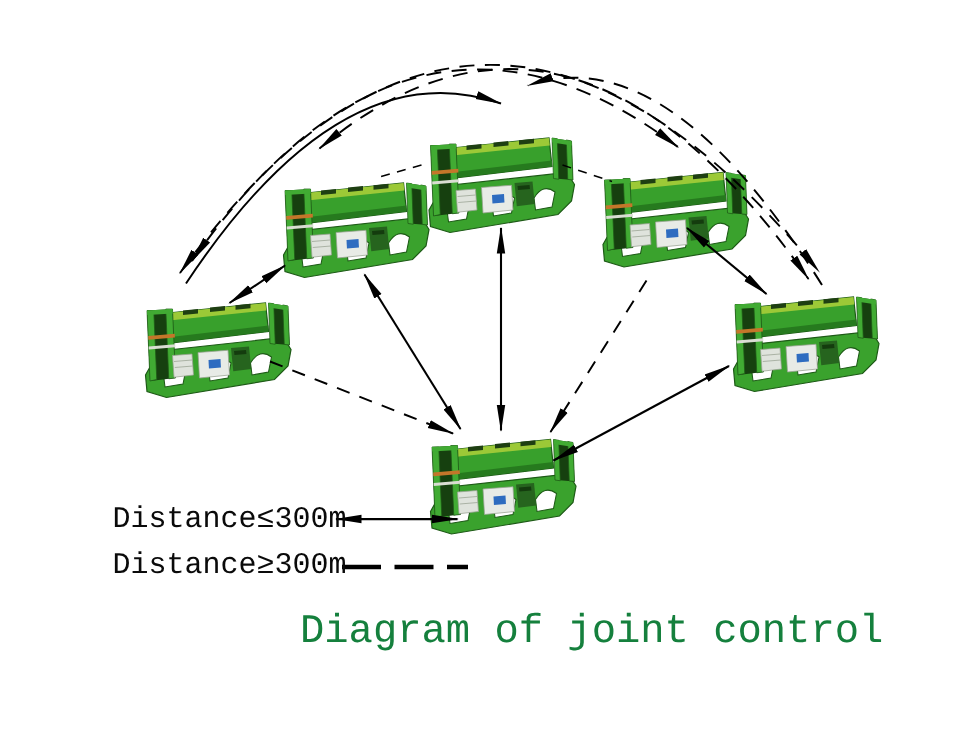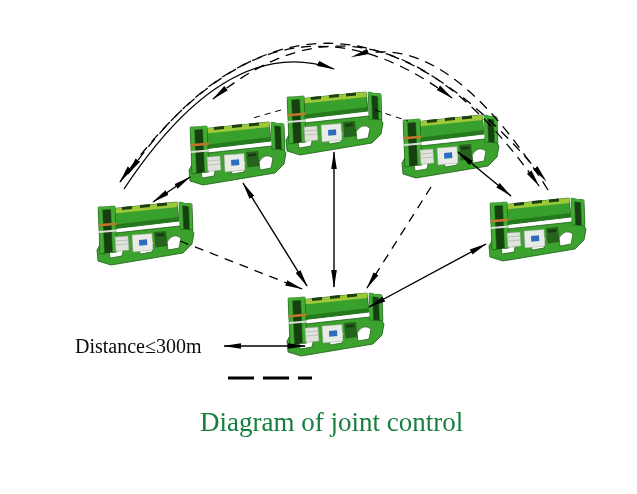--- a/index.html
+++ b/index.html
@@ -1,20 +1,20 @@
 <!DOCTYPE html>
 <html><head>
 <meta charset="utf-8">
 <style>
   html,body{margin:0;padding:0;background:#fff;}
   .stage{
     position:relative;
     width:637px;height:494px;
     background:#ffffff;
-    font-family:Liberation Serif, serif;
+    font-family:Liberation Mono, monospace;
     overflow:hidden;
   }
   .stage svg{position:absolute;left:0;top:0;}
   .legend-label{
     position:absolute;
     color:#0a0a0a;
     font-size:20px;
     letter-spacing:0px;
     white-space:nowrap;
   }
@@ -114,15 +114,16 @@
       <path class="link-short" d="M 375,110 L 408,121"></path>
     </g>
 
     <g>
       <path class="legend-arrow" d="M 224,346 L 305,346" marker-start="url(#arrow)" marker-end="url(#arrow)"></path>
       <path class="legend-dash" d="M 228,378 L 312,378"></path>
     </g>
   </svg>
 
   <div class="legend-label near">Distance≤300m</div>
+  <div class="legend-label far">Distance≥300m</div>
 
   <div class="diagram-title">Diagram of joint control</div>
 </div>
 
 </body></html>

